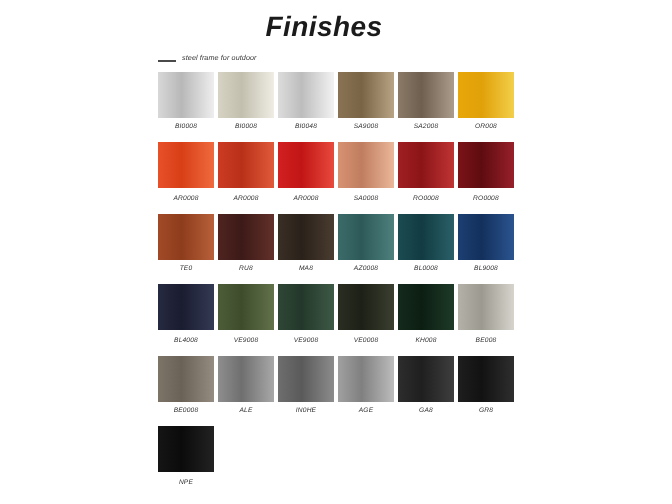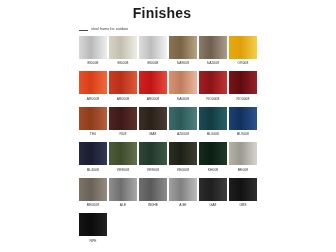--- a/index.html
+++ b/index.html
@@ -12,20 +12,21 @@
     background: #ffffff;
     font-family: "Liberation Sans", sans-serif;
     overflow: hidden;
   }
 
   #page {
     position: relative;
     width: 324px;
     height: 252px;
     box-sizing: border-box;
+    font-style: italic;
   }
 
   
   #title-bar {
     width: 100%;
     text-align: center;
     padding-top: 6px;
   }
   #page-title {
     font-size: 14px;

